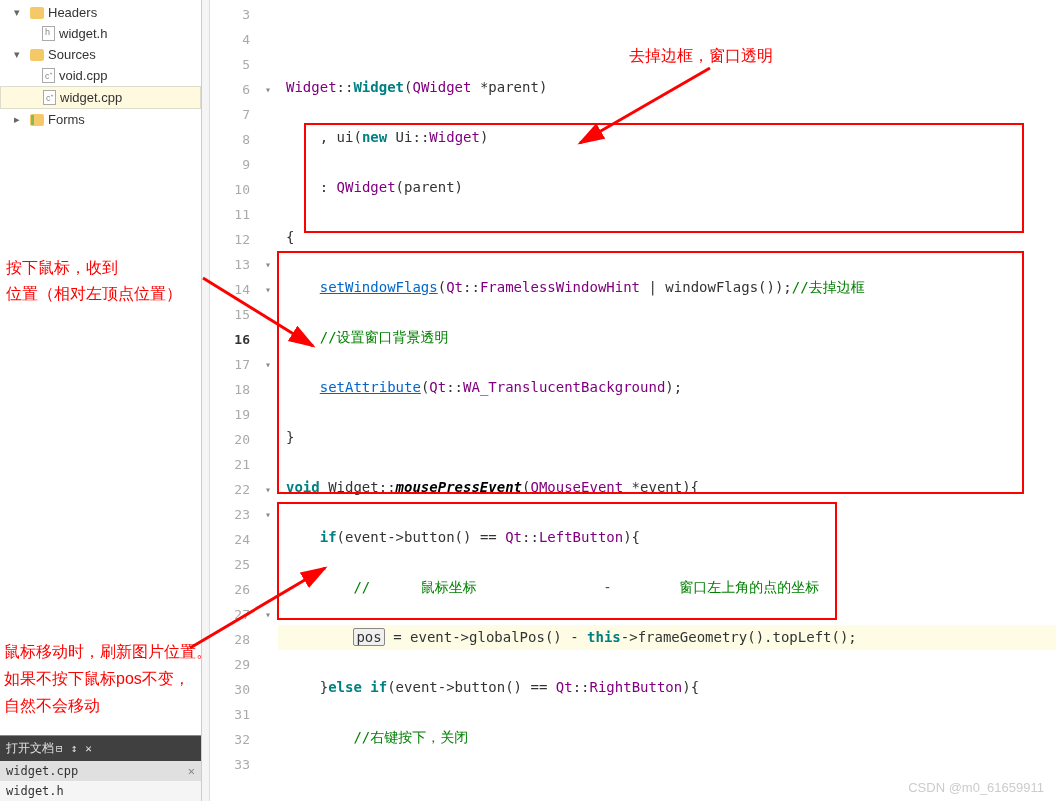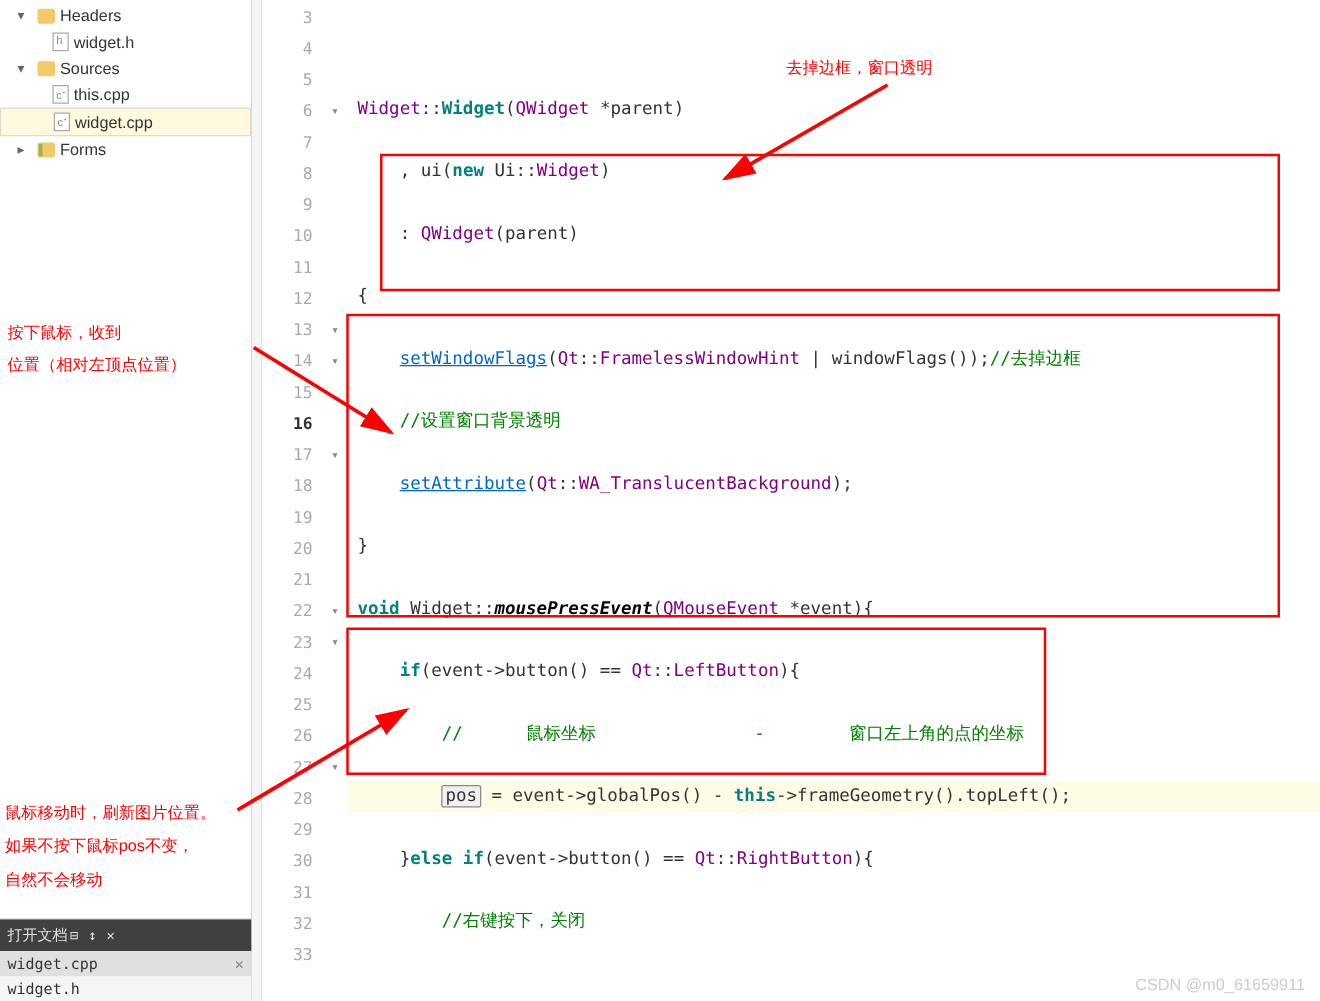--- a/index.html
+++ b/index.html
@@ -34,21 +34,21 @@
 .marker-gutter { width: 8px; background: #f5f5f5; border-right: 1px solid #ddd; }
 .code { flex: 1; padding-top: 0; line-height: 25px; font-size: 14px; white-space: pre; position: relative; overflow: hidden; }
 .code-line { height: 25px; padding-left: 8px; position: relative; }
 .code-line.current { background: #fffce6; }
 .kw { color: #008080; font-weight: bold; }
 .ty { color: #800080; }
 .fn-i { color: #000; font-style: italic; font-weight: bold; }
 .cmt { color: #008000; }
 .link { color: #0066cc; text-decoration: underline; }
 .var-box { border: 1px solid #888; background: #f0f0f0; padding: 0 2px; border-radius: 2px; }
-.annot { position: absolute; color: #ff0000; font-family: "Microsoft YaHei", sans-serif; font-size: 13px; font-weight: normal; z-index: 10; line-height: 1.4; }
+.annot { position: absolute; color: #ff0000; font-family: "Microsoft YaHei", sans-serif; font-size: 16px; font-weight: normal; z-index: 10; line-height: 1.4; }
 .redbox { position: absolute; border: 2px solid #ff0000; z-index: 5; }
 svg.arrow { position: absolute; z-index: 8; pointer-events: none; }
 .watermark { position: absolute; right: 12px; bottom: 6px; color: #ccc; font-size: 13px; font-family: Arial; }
 </style>
 </head>
 <body>
 
 <div class="main">
   <div class="sidebar">
     <div class="project-tree">
@@ -61,21 +61,21 @@
           <span class="file-icon"></span>
           <span>widget.h</span>
         </div>
       <div class="tree-item level-1">
           <span class="chevron">▾</span>
           <span class="folder-icon sources"></span>
           <span>Sources</span>
         </div>
       <div class="tree-item level-2">
           <span class="file-icon cpp"></span>
-          <span>this.cpp</span>
+          <span>void.cpp</span>
         </div>
       <div class="tree-item level-2 active">
           <span class="file-icon cpp"></span>
           <span>widget.cpp</span>
         </div>
       <div class="tree-item level-1">
           <span class="chevron">▸</span>
           <span class="folder-icon forms"></span>
           <span>Forms</span>
         </div>

